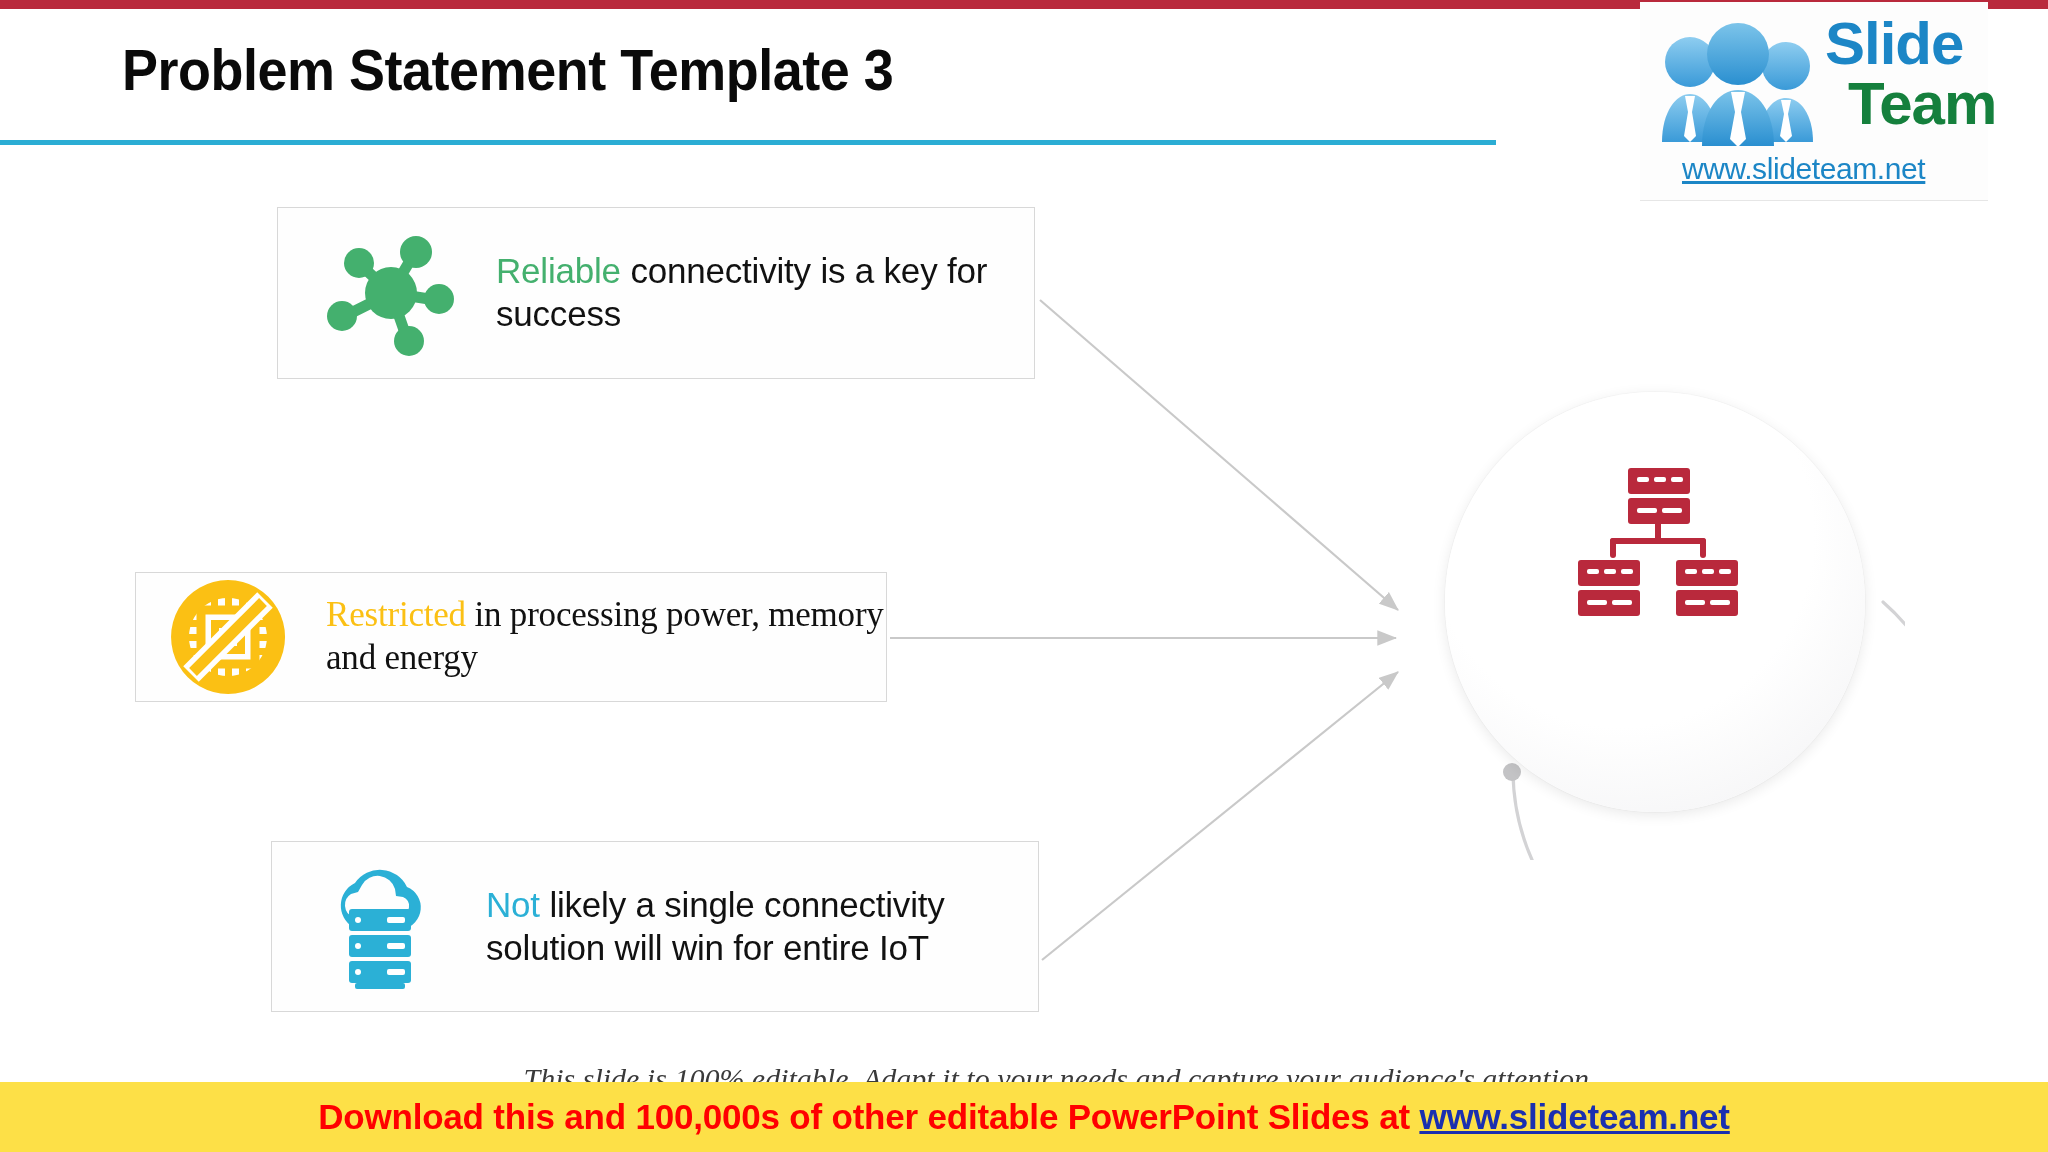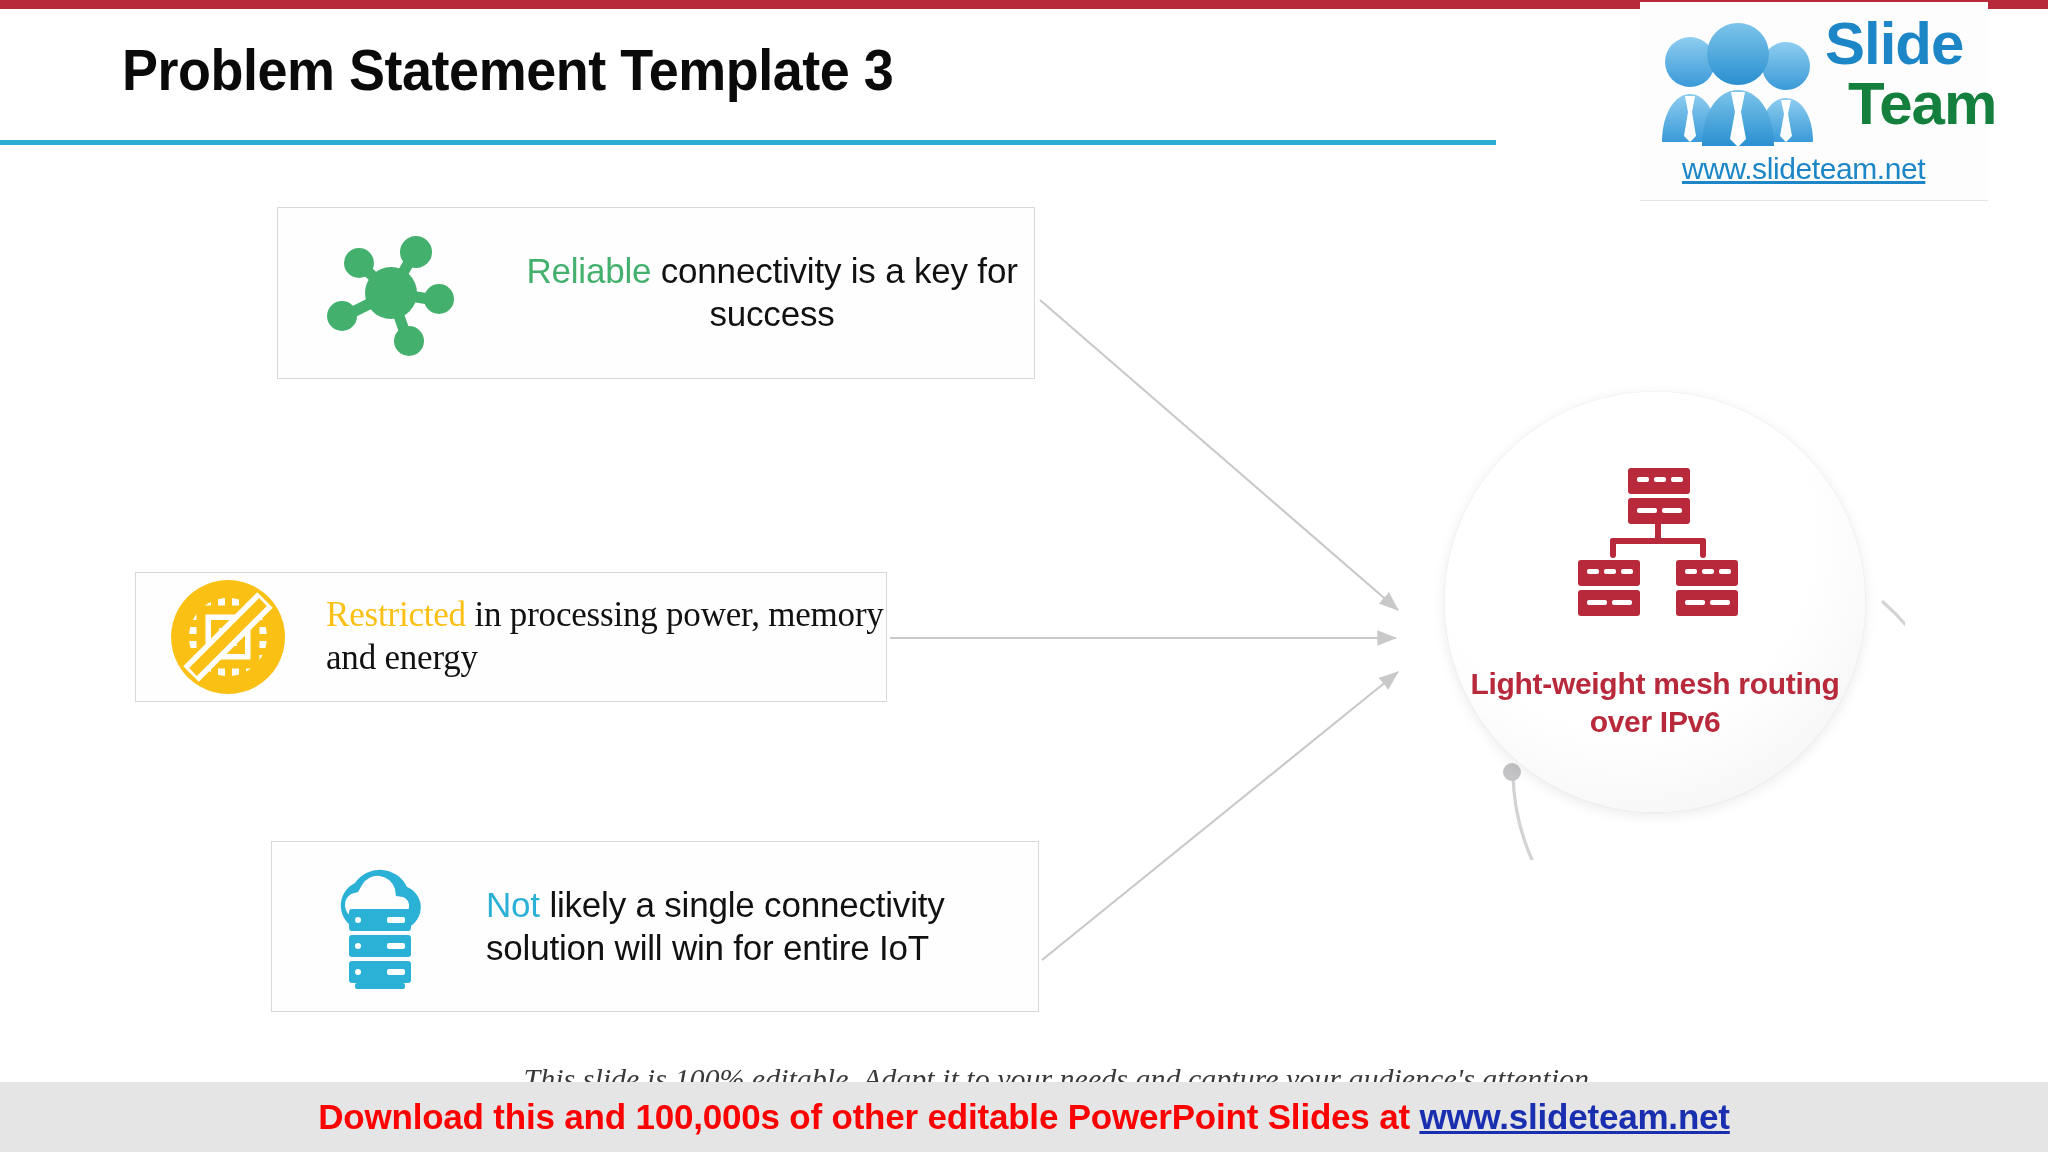--- a/index.html
+++ b/index.html
@@ -116,21 +116,21 @@
     flex: 1 1 auto;
     font-size: 35px;
     line-height: 1.22;
     color: #111111;
     letter-spacing: -0.2px;
   }
   .ftext .hl { }
 
   #box1 { left: 277px; top: 207px;  width: 758px; height: 172px; }
   #box1 .ficon { width: 200px; margin-left: 14px; }
-  #box1 .ftext { margin-left: 18px; text-align: center; }
+  #box1 .ftext { margin-left: 4px; }
 
   #box2 { left: 135px; top: 572px;  width: 752px; height: 130px; font-family: Liberation Serif, serif; }
   #box2 .ficon { width: 140px; margin-left: 22px; }
   #box2 .ftext { margin-left: 28px; }
 
   #box3 { left: 271px; top: 841px;  width: 768px; height: 171px; }
   #box3 .ficon { width: 130px; margin-left: 42px; }
   #box3 .ftext { margin-left: 42px; }
 
   
@@ -198,21 +198,21 @@
     padding-left: 36px;
   }
 
   
   .banner {
     position: absolute;
     left: 0;
     top: 1082px;
     width: 2048px;
     height: 70px;
-    background: #e5e5e5;
+    background: #fde047;
     display: flex;
     align-items: center;
     justify-content: center;
   }
   .banner-text {
     font-family: "Liberation Sans Narrow", "Liberation Sans", sans-serif;
     font-size: 35px;
     font-weight: bold;
     color: #ff0000;
     letter-spacing: -0.2px;
@@ -403,21 +403,20 @@
         <rect x="17" y="132" width="20" height="5" rx="2"></rect>
         <rect x="42" y="132" width="20" height="5" rx="2"></rect>
 
         <rect x="115" y="101" width="12" height="5" rx="2"></rect>
         <rect x="132" y="101" width="12" height="5" rx="2"></rect>
         <rect x="149" y="101" width="12" height="5" rx="2"></rect>
         <rect x="115" y="132" width="20" height="5" rx="2"></rect>
         <rect x="140" y="132" width="20" height="5" rx="2"></rect>
       </g>
     </svg>
-    <div class="hub-label">Light-weight mesh routing over IPv6</div>
   </div>
 
   <div class="foot-note">This slide is 100% editable. Adapt it to your needs and capture your audience's attention.</div>
 
   <div class="banner">
     <div class="banner-text">
       <span>Download this and 100,000s of other editable PowerPoint Slides at </span><span class="banner-link">www.slideteam.net</span>
     </div>
   </div>
 

